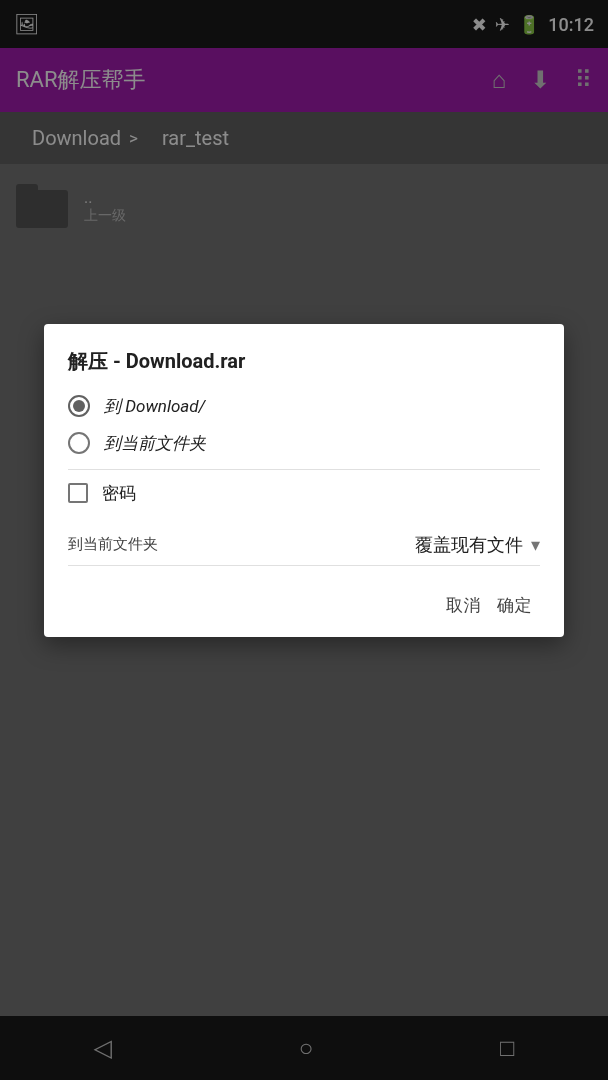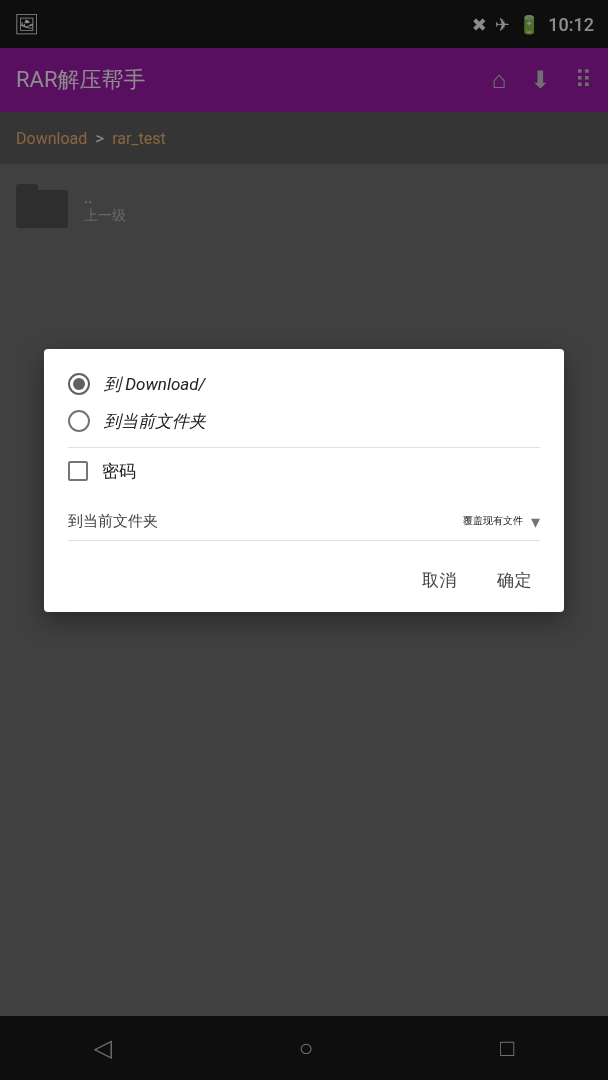--- a/index.html
+++ b/index.html
@@ -76,22 +76,23 @@
     .breadcrumb-bar {
       width: 100%;
       height: 52px;
       background: #616161;
       display: flex;
       align-items: center;
       padding: 0 16px;
       gap: 8px;
     }
     .breadcrumb-text {
-      color: #fdba74;
-      font-size: 16px;
+      color: #ffffff;
+      font-size: 20px;
+      margin-left: 16px;
     }
     .breadcrumb-separator {
       color: white;
       font-size: 17px;
     }
 
     
     .file-list-area {
       width: 100%;
       background: #757575;
@@ -238,37 +239,36 @@
       justify-content: space-between;
       margin-top: 20px;
       padding: 8px 0;
       border-bottom: 1px solid #e0e0e0;
     }
     .dropdown-left {
       font-size: 15px;
       color: #424242;
     }
     .dropdown-value {
-      font-size: 10px;
+      font-size: 18px;
       color: #212121;
     }
     .dropdown-right {
       display: flex;
       align-items: center;
       gap: 8px;
     }
     .chevron-down {
       color: #757575;
       font-size: 18px;
     }
 
     .dialog-buttons {
       display: flex;
       justify-content: flex-end;
-      gap: 24px;
       margin-top: 24px;
     }
     .dialog-btn {
       font-size: 17px;
       font-weight: 500;
       color: #424242;
       background: none;
       border: none;
       cursor: pointer;
       padding: 4px 8px;
@@ -329,20 +329,21 @@
     <div class="file-info">
       <span class="file-name">..</span>
       <span class="file-sub">上一级</span>
     </div>
   </div>
 </div>
 
 <div class="modal-overlay">
   <div class="dialog">
 
+    <div class="dialog-title">解压 - Download.rar</div>
 
     <div class="radio-option">
       <div class="radio-circle selected"></div>
       <span class="radio-label">到 Download/</span>
     </div>
 
     <div class="radio-option">
       <div class="radio-circle"></div>
       <span class="radio-label">到当前文件夹</span>
     </div>

